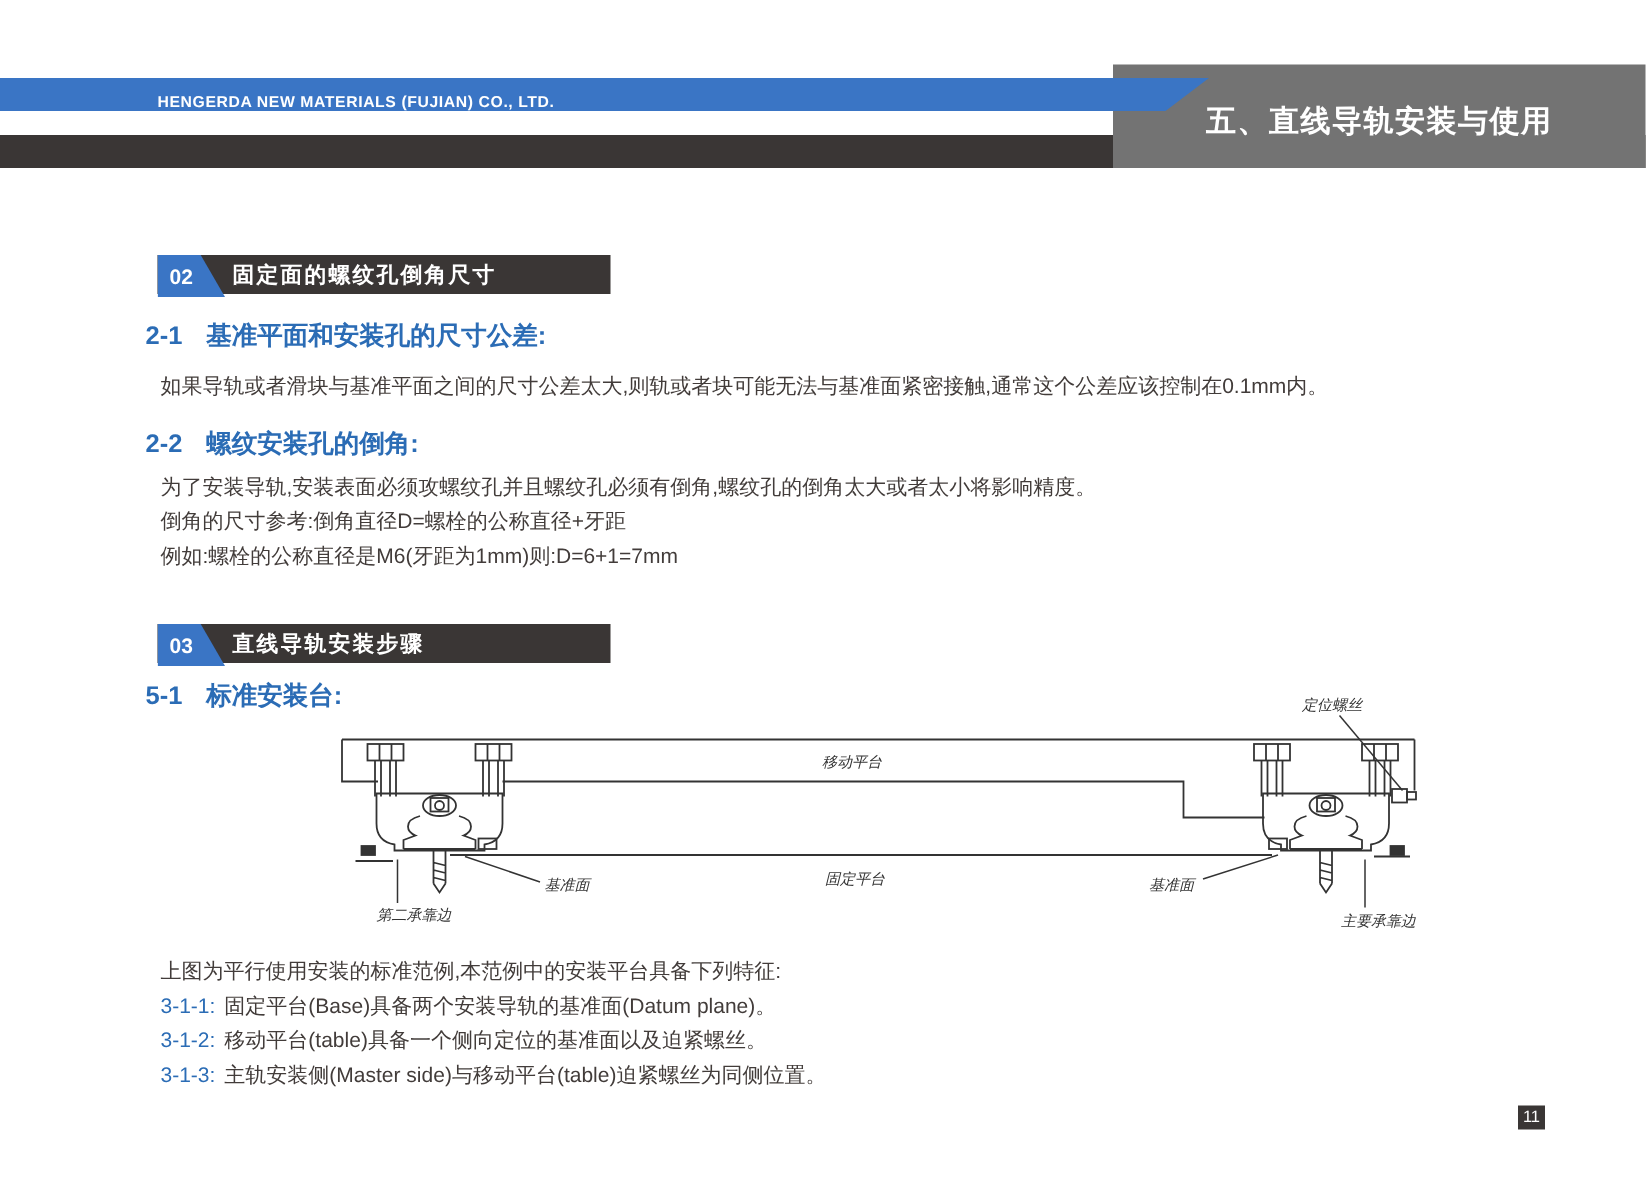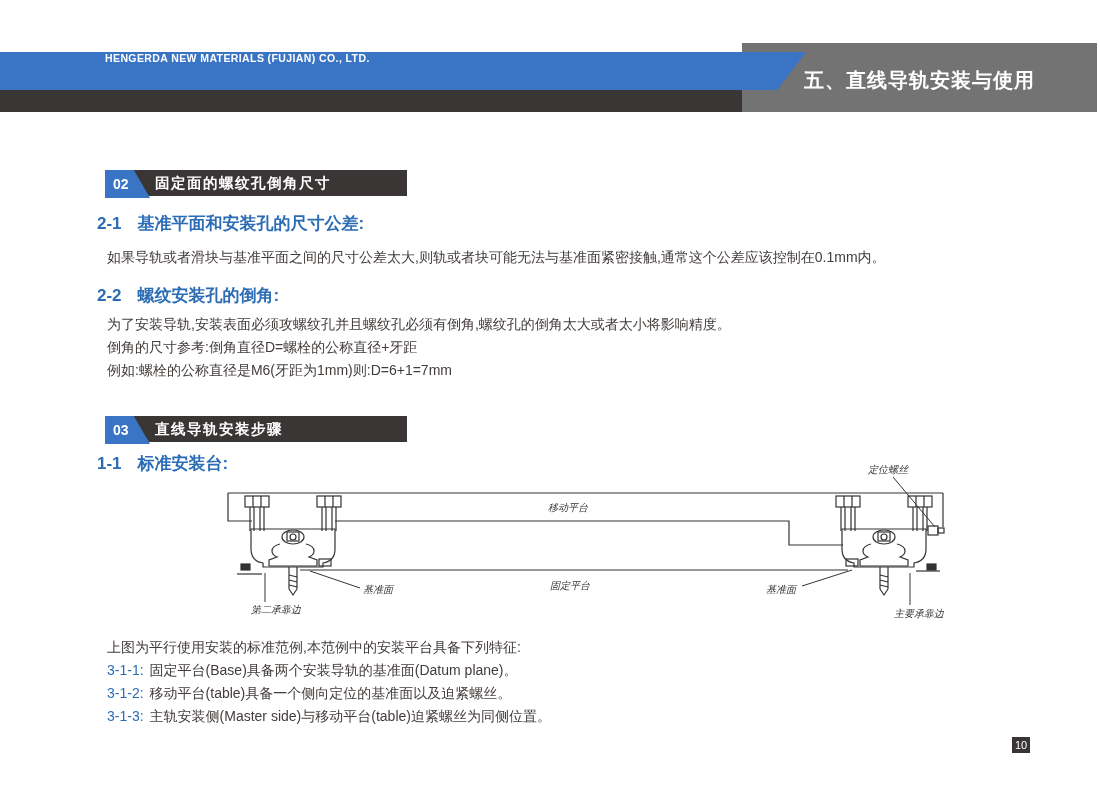--- a/index.html
+++ b/index.html
@@ -4,23 +4,23 @@
 <style>
   html,body{margin:0;padding:0;background:#fff;}
   body{font-family:"Liberation Sans","DejaVu Sans",sans-serif;}
   #page{position:relative;width:1100px;height:802px;background:#ffffff;overflow:hidden;}
 
   
   .hdr-dark-band{position:absolute;left:0;top:90px;width:1097px;height:22px;background:#3a3635;}
   .hdr-dark-block{position:absolute;left:742px;top:43px;width:355px;height:69px;background:#737373;
     display:flex;align-items:center;justify-content:center;}
   .hdr-title{color:#ffffff;font-size:20px;font-weight:bold;letter-spacing:1px;padding-top:6px;}
-  .hdr-blue{position:absolute;left:0;top:52px;width:806px;height:38px;background:#3a75c5;
+  .hdr-blue{position:absolute;left:0;top:52px;width:806px;height:22px;background:#3a75c5;
     clip-path:polygon(0 0,100% 0,calc(100% - 29px) 100%,0 100%);
-    display:flex;align-items:flex-start;}
+    display:flex;align-items:flex-end;}
   .company{color:#ffffff;font-size:10.5px;font-weight:bold;letter-spacing:.4px;margin-left:105px;}
 
   
   .badge{position:absolute;left:105px;width:302px;height:26px;background:#3a3635;}
   .badge .blue{position:absolute;left:0;top:0;width:45px;height:28px;background:#3a75c5;
     clip-path:polygon(0 0,64% 0,100% 100%,0 100%);display:flex;align-items:center;}
   .badge .no{color:#fff;font-size:14px;font-weight:bold;margin-left:8px;}
   .badge .btitle{position:absolute;left:50px;top:0;height:26px;display:flex;align-items:center;
     color:#fff;font-size:14.5px;font-weight:bold;letter-spacing:1.5px;}
 
@@ -71,21 +71,21 @@
   <div class="body-text" style="top:362px;">例如:螺栓的公称直径是M6(牙距为1mm)则:D=6+1=7mm</div>
 
   <div class="badge" style="top:416px;">
     <div class="btitle">直线导轨安装步骤</div>
     <div class="blue">
       <span class="no">03</span>
     </div>
   </div>
 
   <div class="h-blue" style="top:452px;">
-    <span class="num">1-1</span><span>标准安装台:</span>
+    <span class="num">5-1</span><span>标准安装台:</span>
   </div>
 
   <div class="diagram">
     <svg width="790" height="172" viewBox="175 455 790 172" fill="none" stroke="#333" stroke-width="1.2">
 
       <g>
         <path d="M228 493 H943"></path>
         <path d="M228 493 V521 H252"></path>
         <path d="M335 521 H789 V545 H843"></path>
         <path d="M943 493 V527"></path>
@@ -166,14 +166,14 @@
   <div class="body-text item" style="top:662px;">
     <span class="pre">3-1-1:</span><span>固定平台(Base)具备两个安装导轨的基准面(Datum plane)。</span>
   </div>
   <div class="body-text item" style="top:685px;">
     <span class="pre">3-1-2:</span><span>移动平台(table)具备一个侧向定位的基准面以及迫紧螺丝。</span>
   </div>
   <div class="body-text item" style="top:708px;">
     <span class="pre">3-1-3:</span><span>主轨安装侧(Master side)与移动平台(table)迫紧螺丝为同侧位置。</span>
   </div>
 
-  <div class="pageno">10</div>
+  <div class="pageno">11</div>
 </div>
 
 </body></html>

